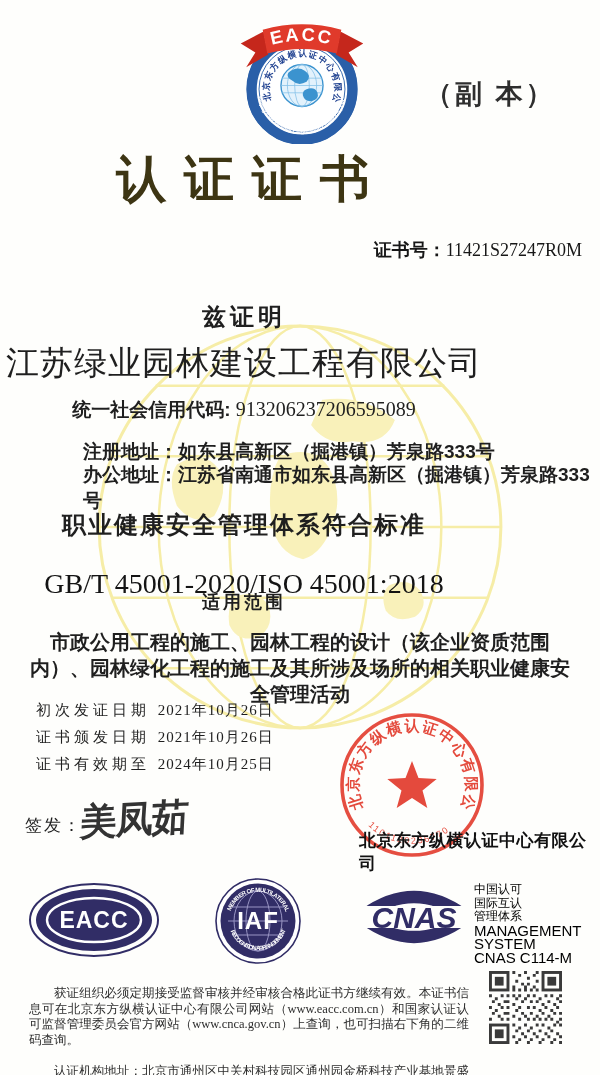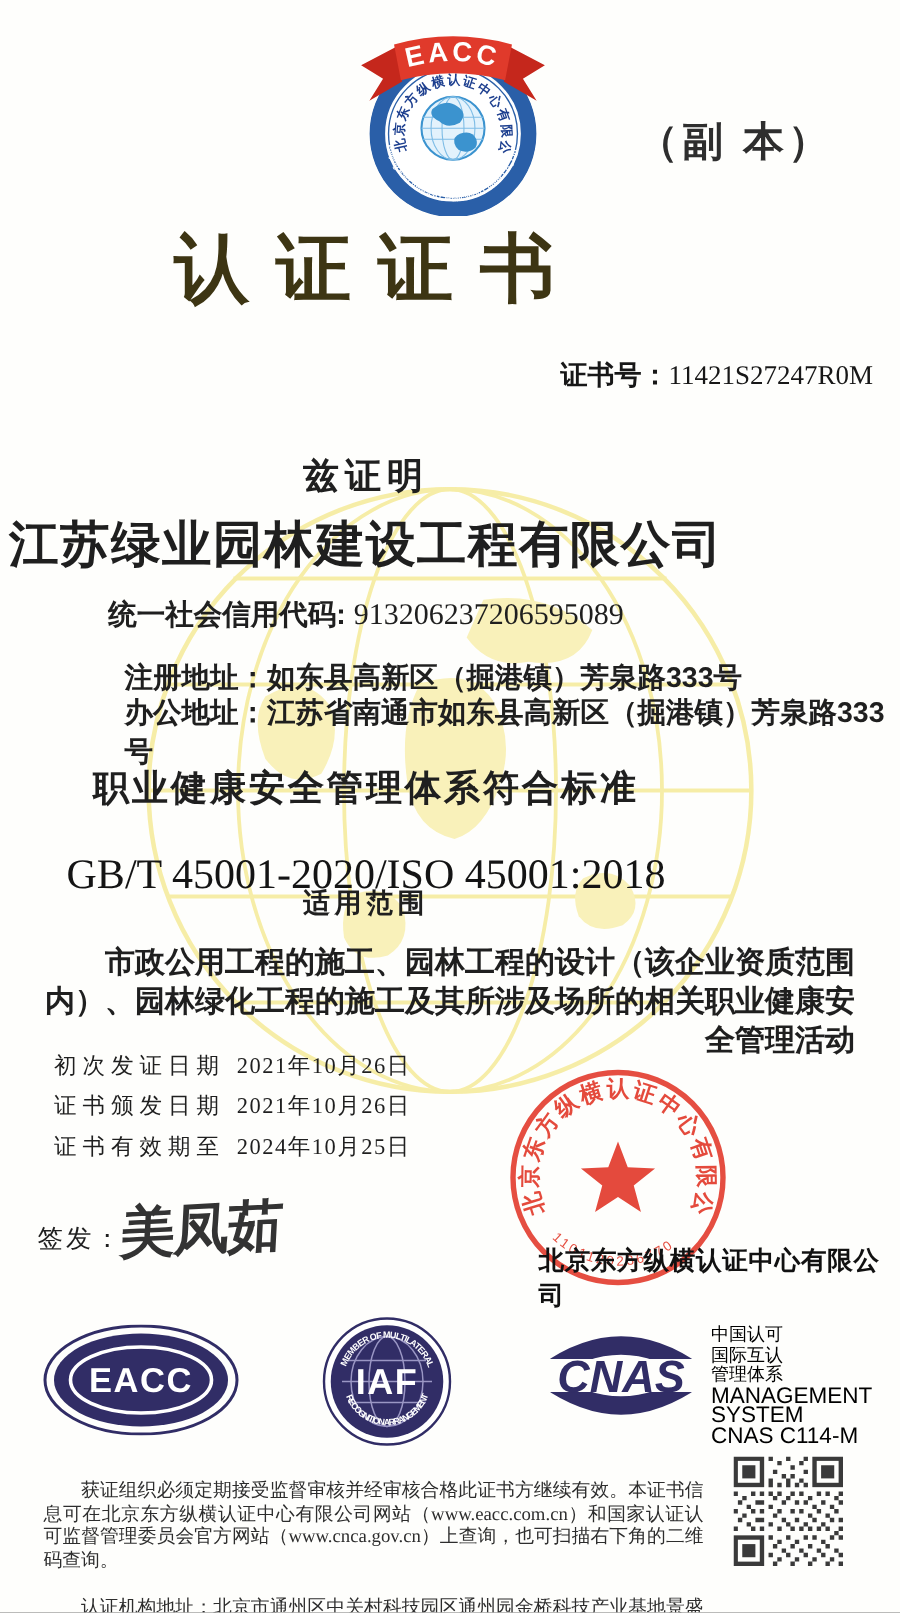--- a/index.html
+++ b/index.html
@@ -15,31 +15,31 @@
   
   .watermark{left:88px;top:315px;width:424px;height:424px;opacity:.62;z-index:0;}
   .content{position:absolute;inset:0;z-index:2;}
 
   .logo-top{left:229px;top:16px;}
   .copy-label{left:425px;top:76px;font-size:27px;font-weight:bold;letter-spacing:3px;color:#2e2e2e;}
   .title{top:146px;font-size:50px;font-weight:bold;letter-spacing:2px;color:#3d3513;}
   .cert-no{left:0;top:238px;width:582px;text-align:right;font-size:18px;color:#171717;}
   .cert-no .lbl{font-weight:bold;}
   .certify{top:301px;font-size:24px;font-weight:bold;letter-spacing:4px;}
-  .company{top:341px;font-size:33px;font-weight:bold;letter-spacing:1px;}
+  .company{top:341px;font-size:33px;font-weight:normal;letter-spacing:1px;}
   .credit{top:397px;font-size:19px;}
   .credit .lbl{font-weight:bold;}
   .credit .num{font-size:20px;}
   .addr{left:83px;width:510px;font-size:19px;font-weight:bold;}
   .addr1{top:439px;}
   .addr2{top:462px;}
   .std-caption{top:509px;font-size:24px;font-weight:bold;letter-spacing:2px;}
   .std-code{top:568px;font-size:28px;color:#141414;}
   .scope-caption{top:590px;font-size:18px;font-weight:bold;letter-spacing:3px;}
-  .scope-text{top:629px;left:30px;width:540px;text-align:right;font-size:20px;font-weight:bold;line-height:26px;}
+  .scope-text{top:629px;left:30px;width:540px;text-align:center;font-size:20px;font-weight:bold;line-height:26px;}
 
   .dates{left:36px;top:701px;font-size:15px;}
   .date-row{margin-bottom:8px;white-space:nowrap;font-family:Liberation Serif, serif;}
   .date-row .dl{display:inline-block;width:118px;letter-spacing:4px;}
   .date-row .dv{letter-spacing:1px;}
 
   .seal{left:336px;top:709px;z-index:1;}
   .sign-label{left:25px;top:814px;font-size:17px;font-family:"Liberation Serif","DejaVu Serif",serif;letter-spacing:2px;}
   .signature{left:80px;top:795px;font-size:37px;font-weight:bold;color:#333;
     transform:rotate(-3deg) skewX(-6deg);letter-spacing:-1px;z-index:3;}

